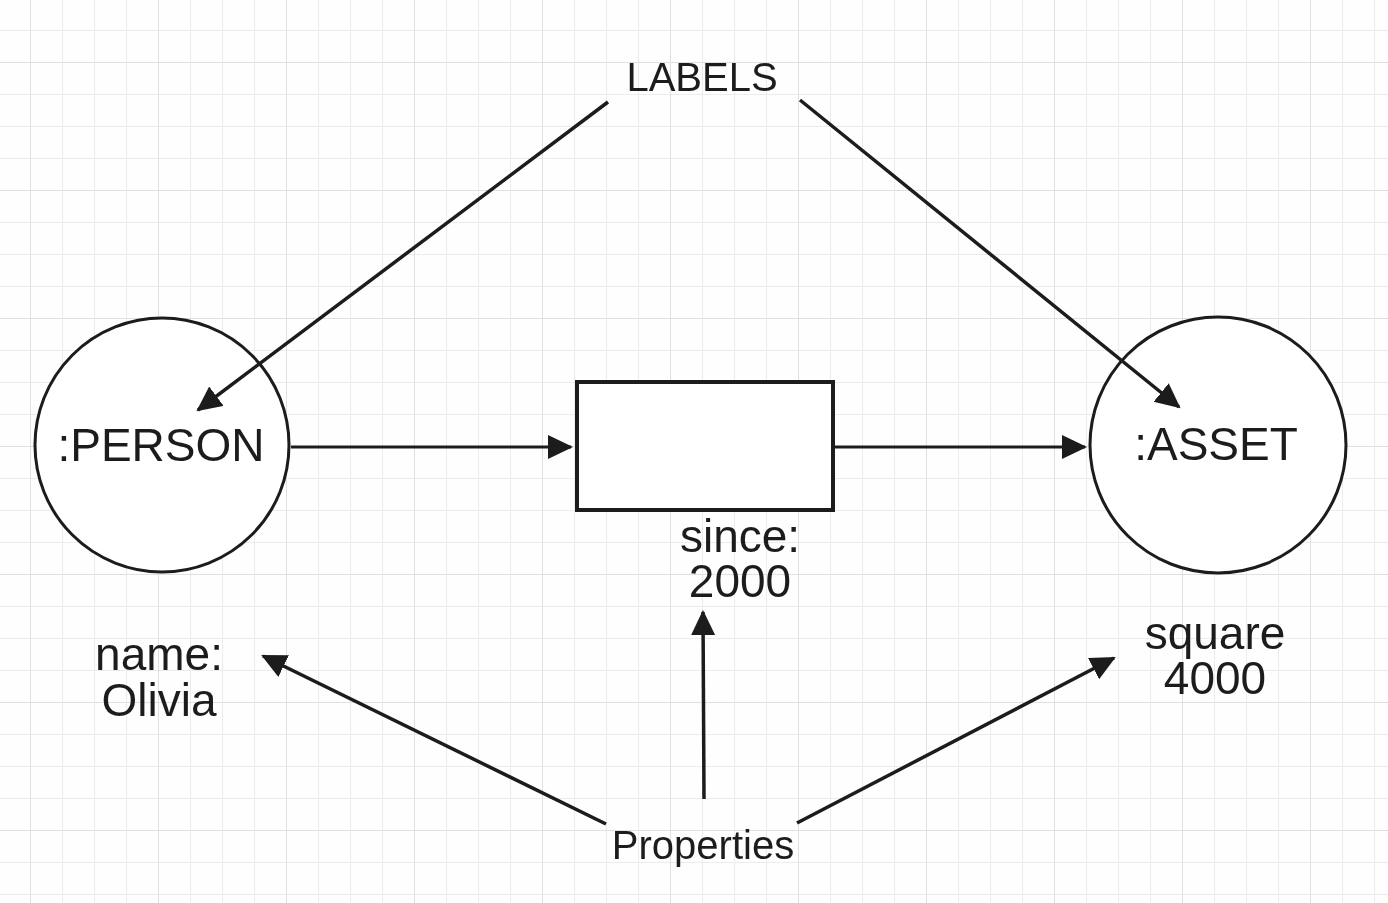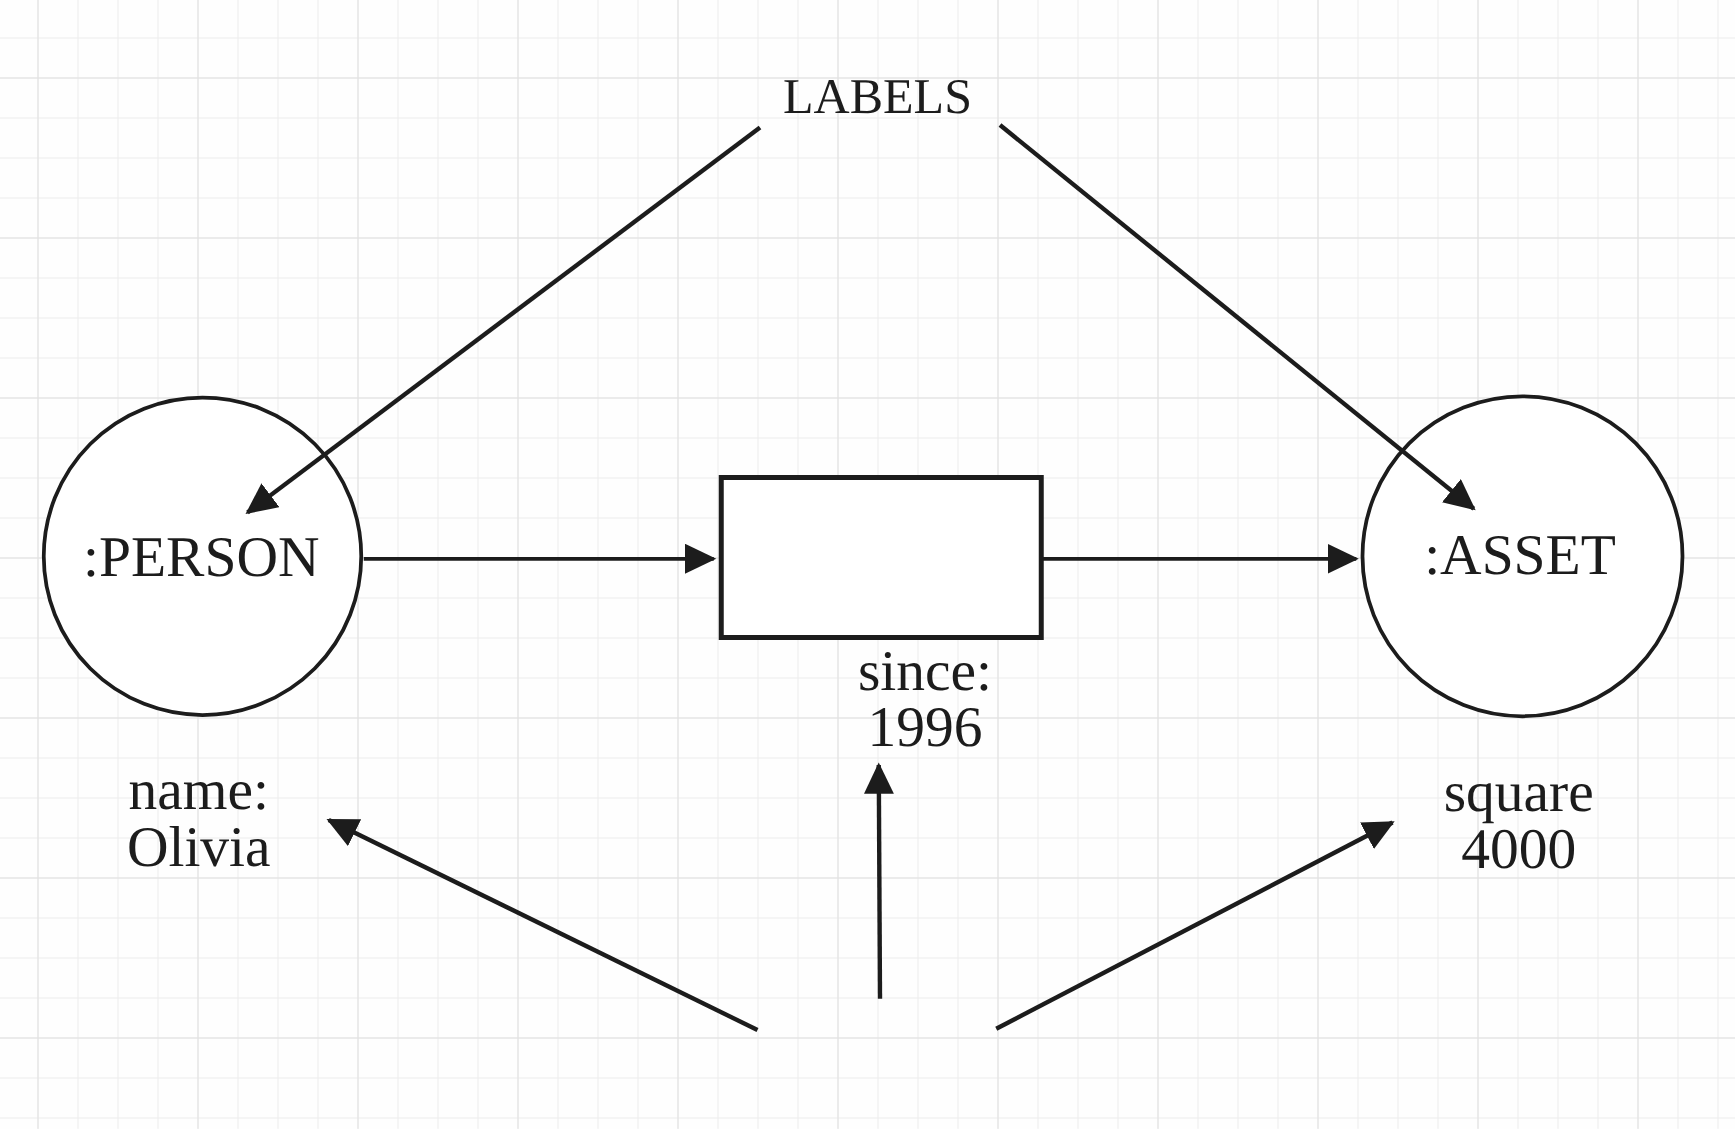--- a/index.html
+++ b/index.html
@@ -12,21 +12,21 @@
     height: 903px;
     overflow: hidden;
     background-color: #fefefe;
     background-image:
       linear-gradient(to right, #e0e0e0 1px, transparent 1px),
       linear-gradient(to bottom, #e0e0e0 1px, transparent 1px),
       linear-gradient(to right, #ececec 1px, transparent 1px),
       linear-gradient(to bottom, #ececec 1px, transparent 1px);
     background-size: 128px 128px, 128px 128px, 32px 32px, 32px 32px;
     background-position: 30px 62px, 30px 62px, 30px 62px, 30px 62px;
-    font-family: Liberation Serif, serif;
+    font-family: Liberation Sans, sans-serif;
     color: #1c1c1c;
   }
   .shapes {
     position: absolute;
     left: 0;
     top: 0;
   }
   .txt {
     position: absolute;
     transform: translate(-50%, -50%);
@@ -37,21 +37,21 @@
     color: #1c1c1c;
   }
   .annotation {
     font-size: 40px;
   }
   .t-labels      { left: 702px;  top: 77px;  }
   .t-person      { left: 161px;  top: 445px; }
   .t-owns        { left: 705px;  top: 446px; }
   .t-asset       { left: 1216px; top: 444px; }
   .t-since       { left: 740px;  top: 559px; }
-  .t-name        { left: 159px;  top: 655px; line-height: 46px; }
+  .t-name        { left: 159px;  top: 677px; line-height: 46px; }
   .t-footage     { left: 1215px; top: 656px; }
   .t-properties  { left: 703px;  top: 845px; }
 </style>
 </head>
 <body>
 
 <div class="canvas">
 
   <svg class="shapes" width="1388" height="903" viewBox="0 0 1388 903">
     <defs>
@@ -69,27 +69,28 @@
 
     <line x1="608" y1="102" x2="198" y2="410" stroke="#1c1c1c" stroke-width="3.5" marker-end="url(#arrowhead)"></line>
     <line x1="800" y1="100" x2="1179" y2="407" stroke="#1c1c1c" stroke-width="3.5" marker-end="url(#arrowhead)"></line>
 
     <line x1="704" y1="799" x2="703" y2="612" stroke="#1c1c1c" stroke-width="3.5" marker-end="url(#arrowhead)"></line>
     <line x1="606" y1="824" x2="263" y2="656" stroke="#1c1c1c" stroke-width="3.5" marker-end="url(#arrowhead)"></line>
     <line x1="797" y1="823" x2="1114" y2="658" stroke="#1c1c1c" stroke-width="3.5" marker-end="url(#arrowhead)"></line>
   </svg>
 
   <div class="txt annotation t-labels">LABELS</div>
+  <div class="txt annotation t-properties">Properties</div>
 
   <div class="txt t-person">:PERSON</div>
   <div class="txt t-asset">:ASSET</div>
 
   <div class="txt t-since">
     <div>since:</div>
-    <div>1996</div>
+    <div>2000</div>
   </div>
 
   <div class="txt t-name">
     <div>name:</div>
     <div>Olivia</div>
   </div>
 
   <div class="txt t-footage">
     <div>square</div>
     <div>4000</div>

